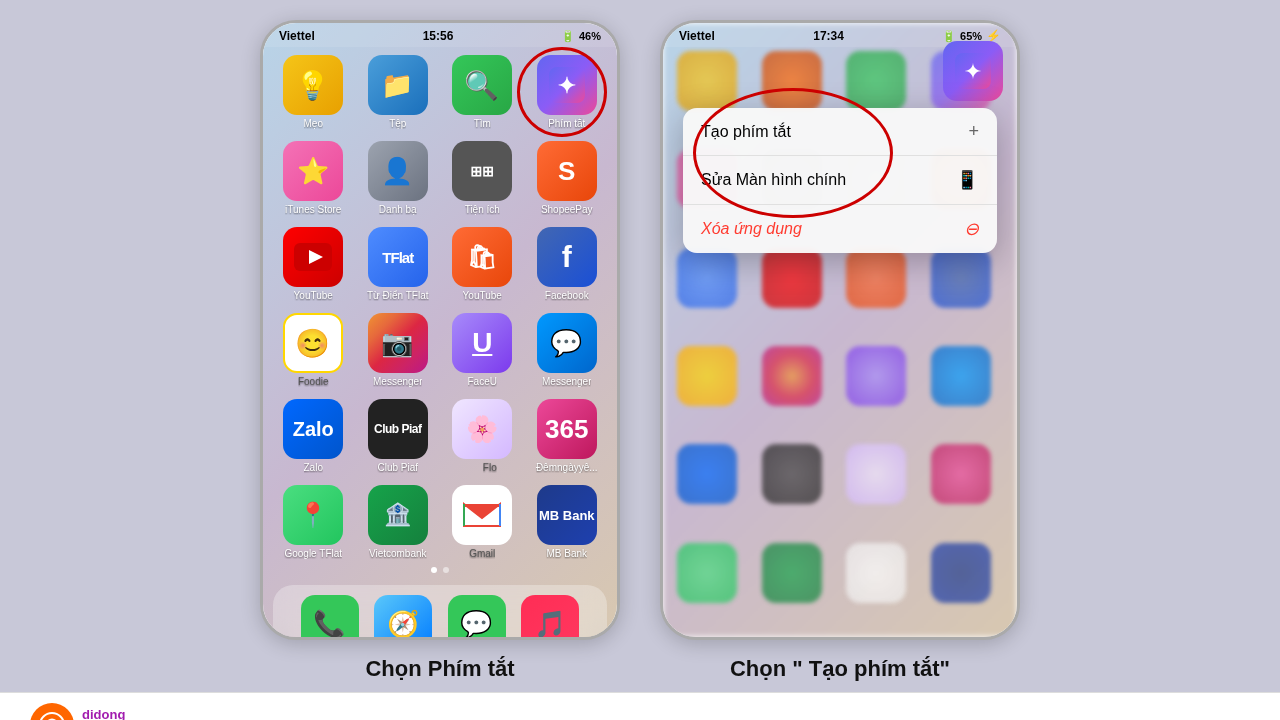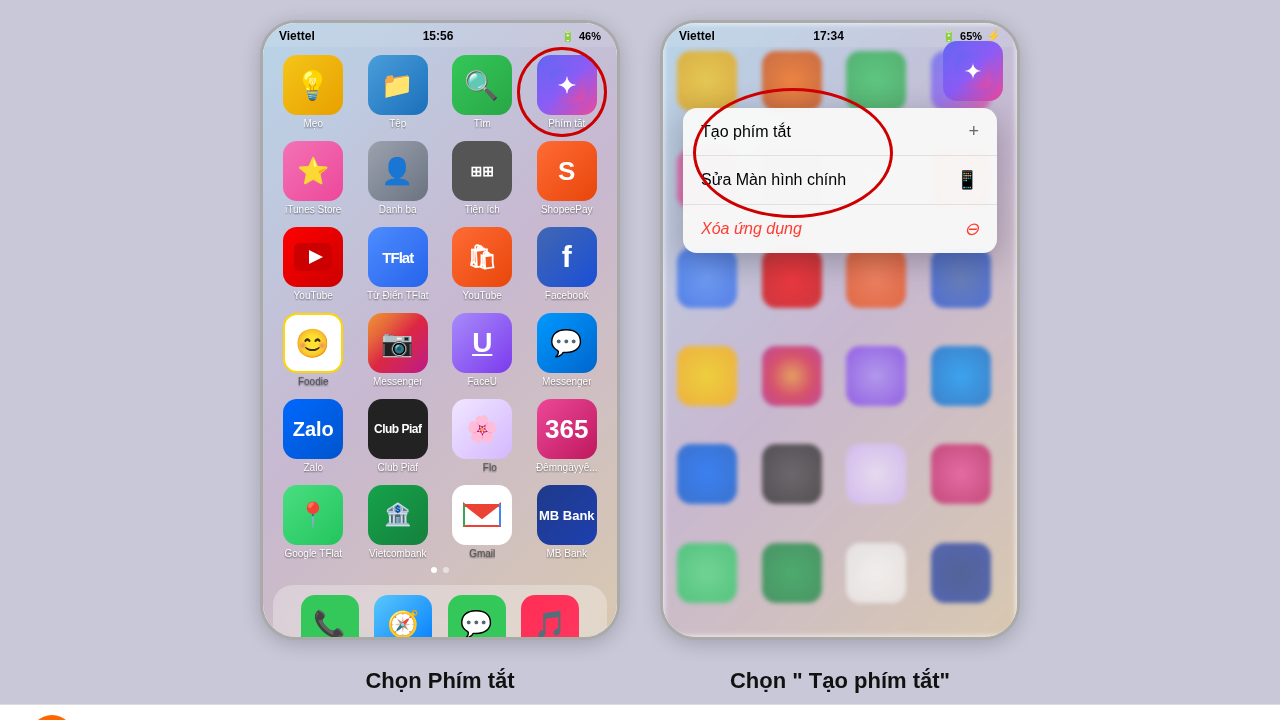--- a/index.html
+++ b/index.html
@@ -282,21 +282,21 @@
       border-radius: 50%;
       pointer-events: none;
       z-index: 30;
     }
 
     
     .caption {
       font-size: 22px;
       font-weight: 800;
       color: #111;
-      margin-top: 28px;
+      margin-top: 16px;
       text-align: center;
     }
 
     
     .bottom-bar {
       display: flex;
       align-items: center;
       justify-content: space-between;
       padding: 10px 30px;
       background: #fff;

